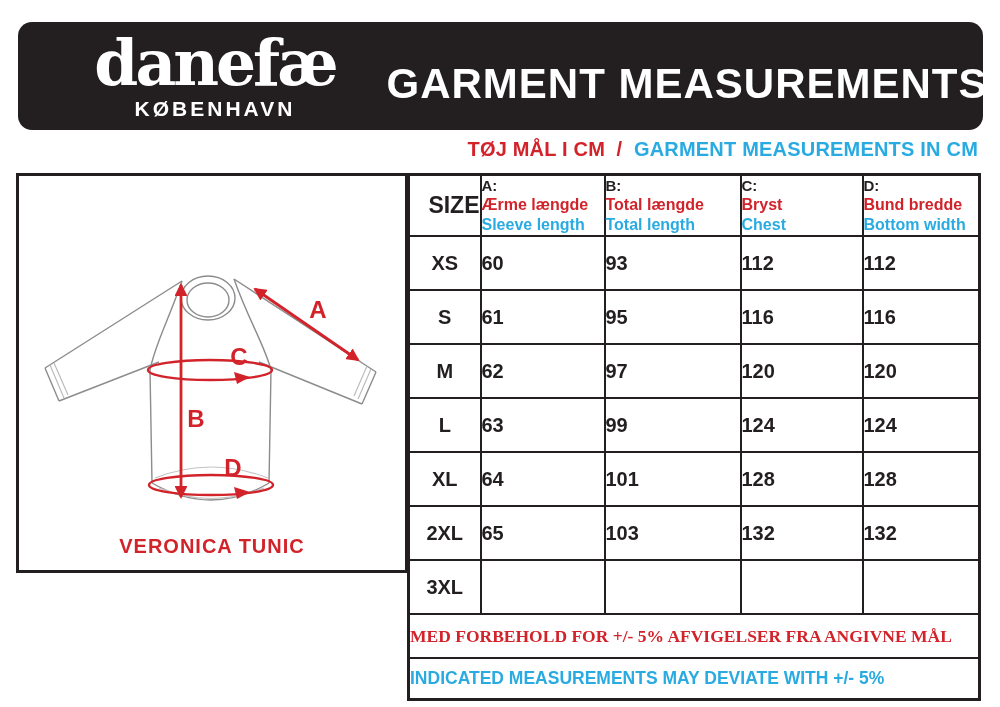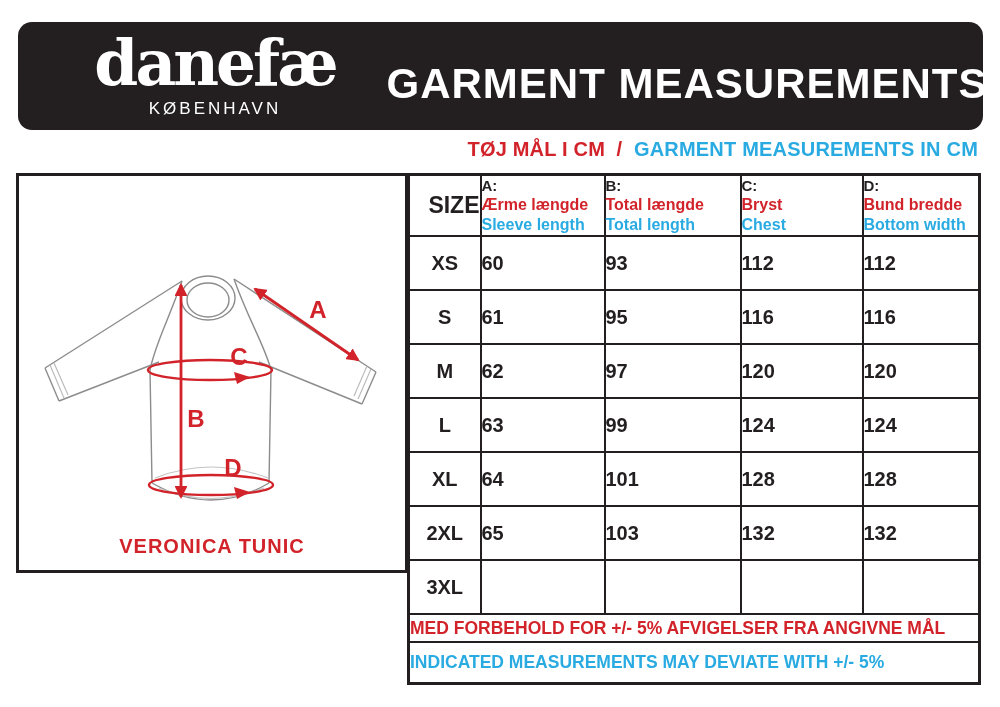--- a/index.html
+++ b/index.html
@@ -15,22 +15,22 @@
     border-radius:14px;
   }
   .logo-block {
     position:absolute; left:52px; top:4px; width:290px; text-align:center; color:#ffffff;
   }
   .logo-wordmark {
     font-family:"DejaVu Serif", serif; font-weight:bold;
     font-size:63px; line-height:74px; letter-spacing:-3px; white-space:nowrap;
   }
   .logo-sub {
-    font-size:17px; letter-spacing:3px; line-height:21px; margin-top:-2px;
-    font-weight:normal; white-space:nowrap;
+    font-size:21px; letter-spacing:3px; line-height:21px; margin-top:-2px;
+    font-weight:bold; white-space:nowrap;
   }
   .header-title {
     position:absolute; left:385px; right:12px; top:0; height:124px;
     display:flex; align-items:center; justify-content:center;
     color:#ffffff; font-weight:bold; font-size:42px; letter-spacing:1px; white-space:nowrap;
   }
 
   
   .subtitle {
     position:absolute; top:138px; left:18px; width:960px; text-align:right;
@@ -61,21 +61,21 @@
   }
   th.size-header { font-size:23px; font-weight:bold; text-align:right; }
   th.col-header  { text-align:left; padding:5px 4px 5px 8px; font-weight:bold; }
   .col-code { font-size:15px; line-height:19px; color:#231f20; }
   .col-da   { font-size:16px; line-height:20px; color:#d2232a; white-space:nowrap; }
   .col-en   { font-size:16px; line-height:20px; color:#29abe2; white-space:nowrap; }
   td.size-cell  { text-align:center; font-weight:bold; font-size:20px; }
   td.value-cell { text-align:left; padding-left:14px; font-weight:bold; font-size:20px; }
   tr.data-row   { height:54px; }
   tr.header-row { height:60px; }
-  tr.note-row-da { height:28px; }
+  tr.note-row-da { height:44px;font-family:Liberation Serif, serif; }
   tr.note-row-en { height:41px; }
   td.note-cell { text-align:left; padding-left:8px; font-weight:bold; font-size:17.5px; white-space:nowrap; }
 </style>
 </head>
 <body>
 
 <div class="page">
 
   <div class="header-bar">
     <div class="logo-block">

